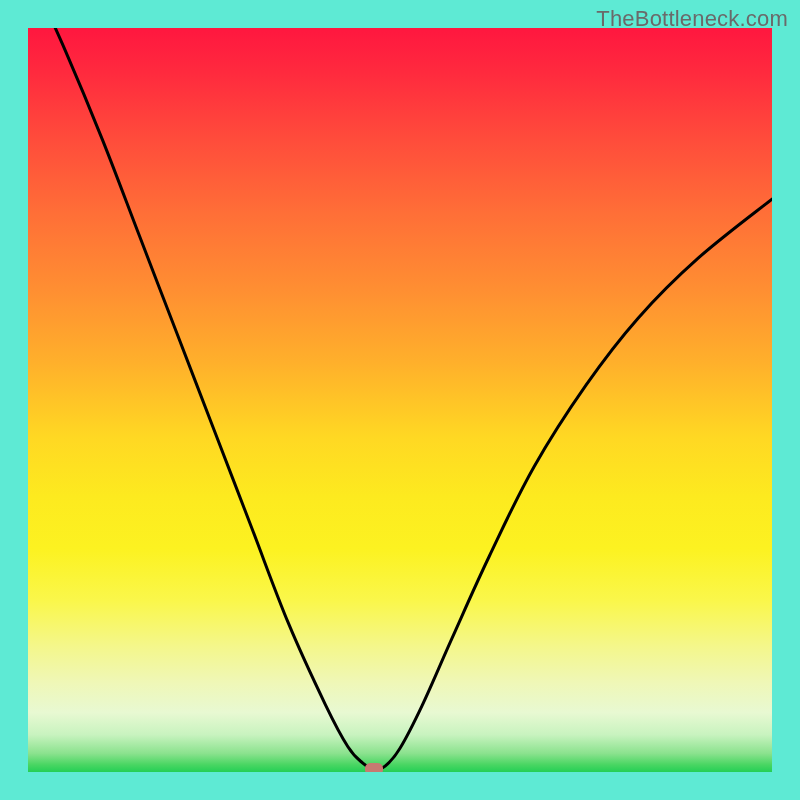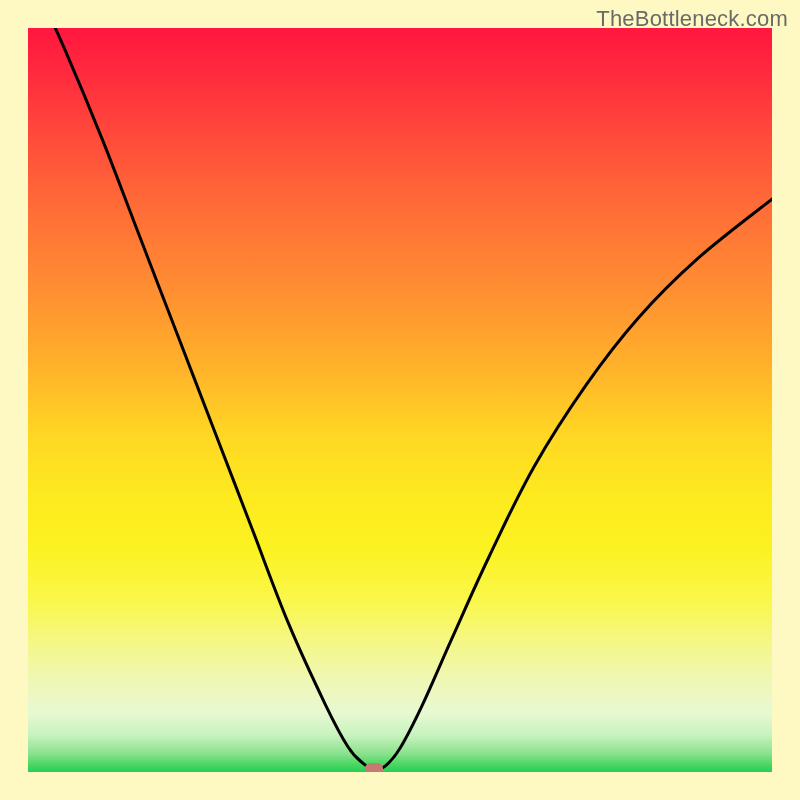--- a/index.html
+++ b/index.html
@@ -10,21 +10,21 @@
     background: #000;
     overflow: hidden;
     font-family: Arial, Helvetica, sans-serif;
   }
   .frame {
     position: absolute;
     top: 0;
     left: 0;
     width: 800px;
     height: 800px;
-    background: #fef9c3;
+    background: #5eead4;
   }
   .plot-area {
     position: absolute;
     left: 28px;
     top: 28px;
     width: 744px;
     height: 744px;
     overflow: hidden;
   }
   .gradient-bg {

